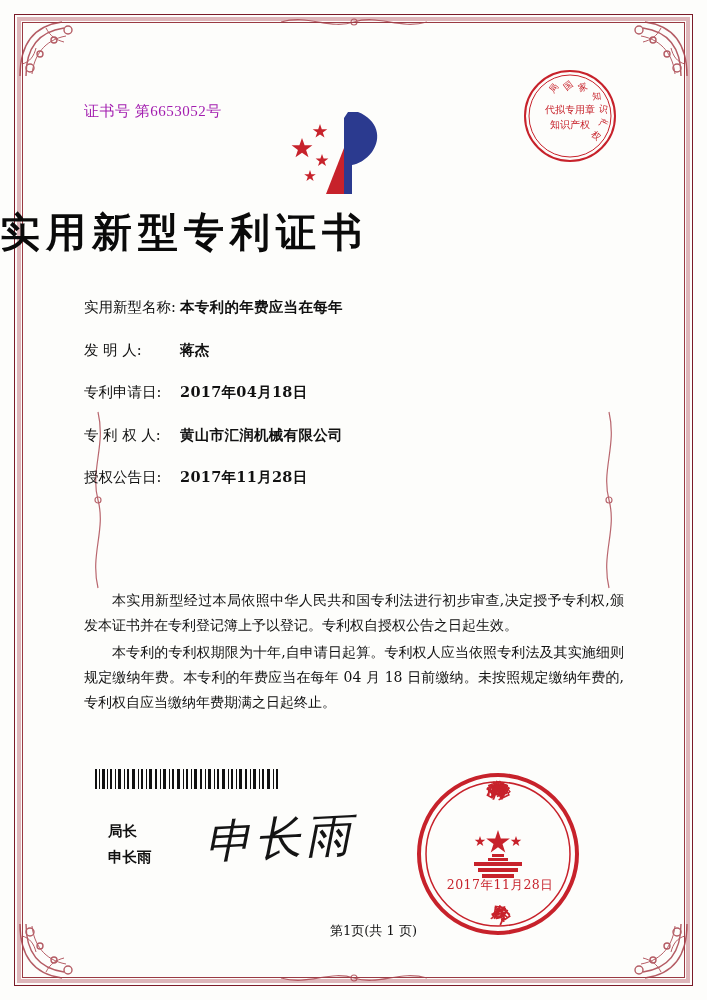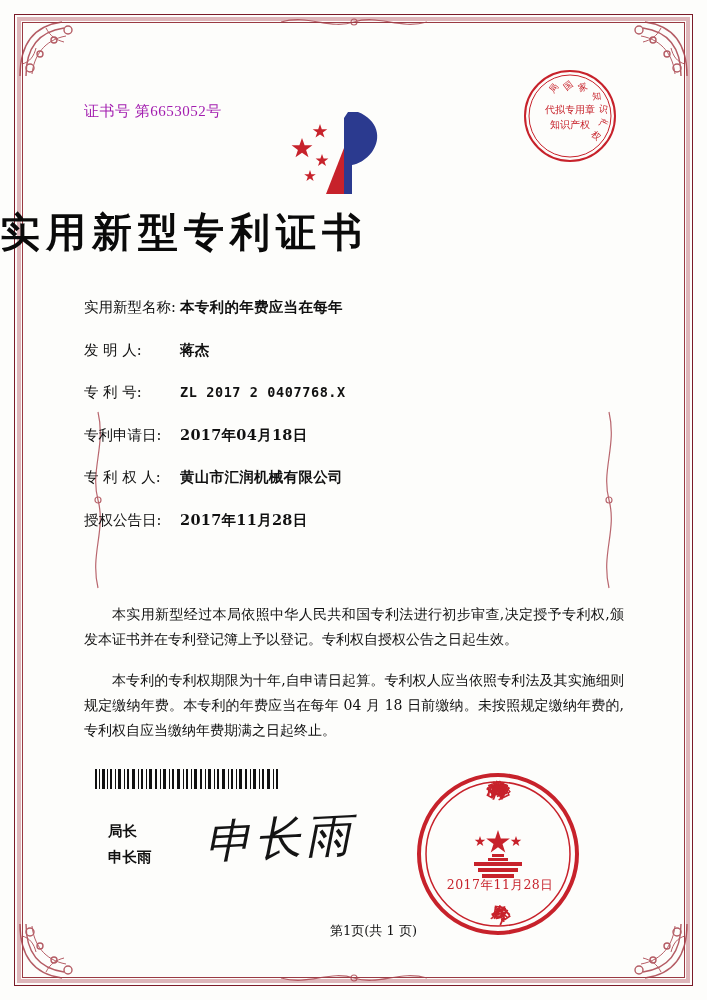--- a/index.html
+++ b/index.html
@@ -127,21 +127,21 @@
     left: 84px;
     top: 586px;
     width: 540px;
     font-size: 14px;
     line-height: 25px;
     color: #111;
     text-align: justify;
     font-family: "DejaVu Serif", "Liberation Serif", serif;
   }
   .body-text p {
-    margin: 16px 0 2px 0;
+    margin: 2px 0 2px 0;
     text-indent: 28px;
   }
 
   
   .barcode {
     position: absolute;
     left: 95px;
     top: 769px;
     width: 185px;
     height: 20px;
@@ -329,24 +329,20 @@
   <div class="title">实用新型专利证书</div>
 
   <div class="fields">
     <div class="field">
       <span class="label">实用新型名称:</span>
       <span class="value">本专利的年费应当在每年</span>
     </div>
     <div class="field">
       <span class="label">发 明 人:</span>
       <span class="value">蒋杰</span>
-    </div>
-    <div class="field">
-      <span class="label">专 利 号:</span>
-      <span class="value mono">ZL 2017 2 0407768.X</span>
     </div>
     <div class="field">
       <span class="label">专利申请日:</span>
       <span class="value">2017年04月18日</span>
     </div>
     <div class="field">
       <span class="label">专 利 权 人:</span>
       <span class="value">黄山市汇润机械有限公司</span>
     </div>
     <div class="field">

